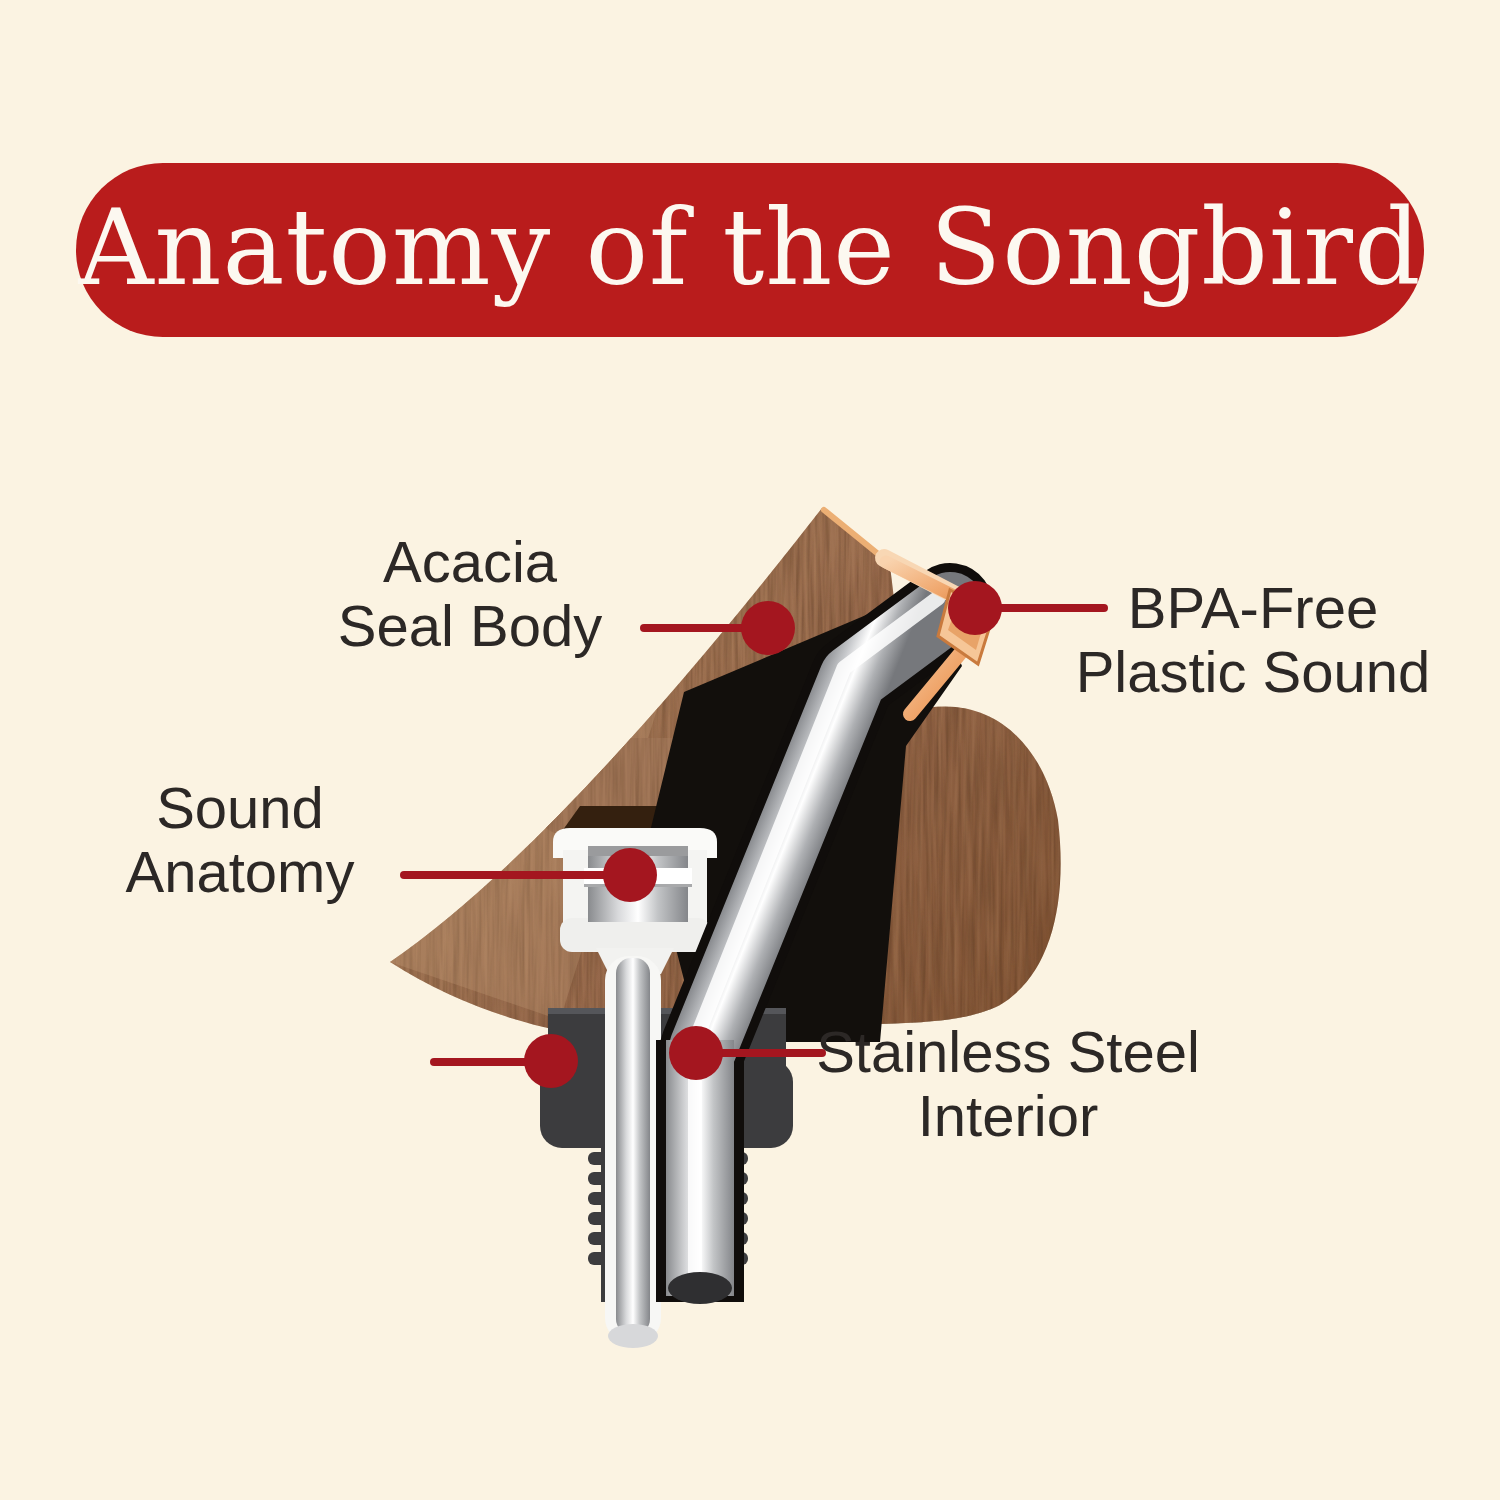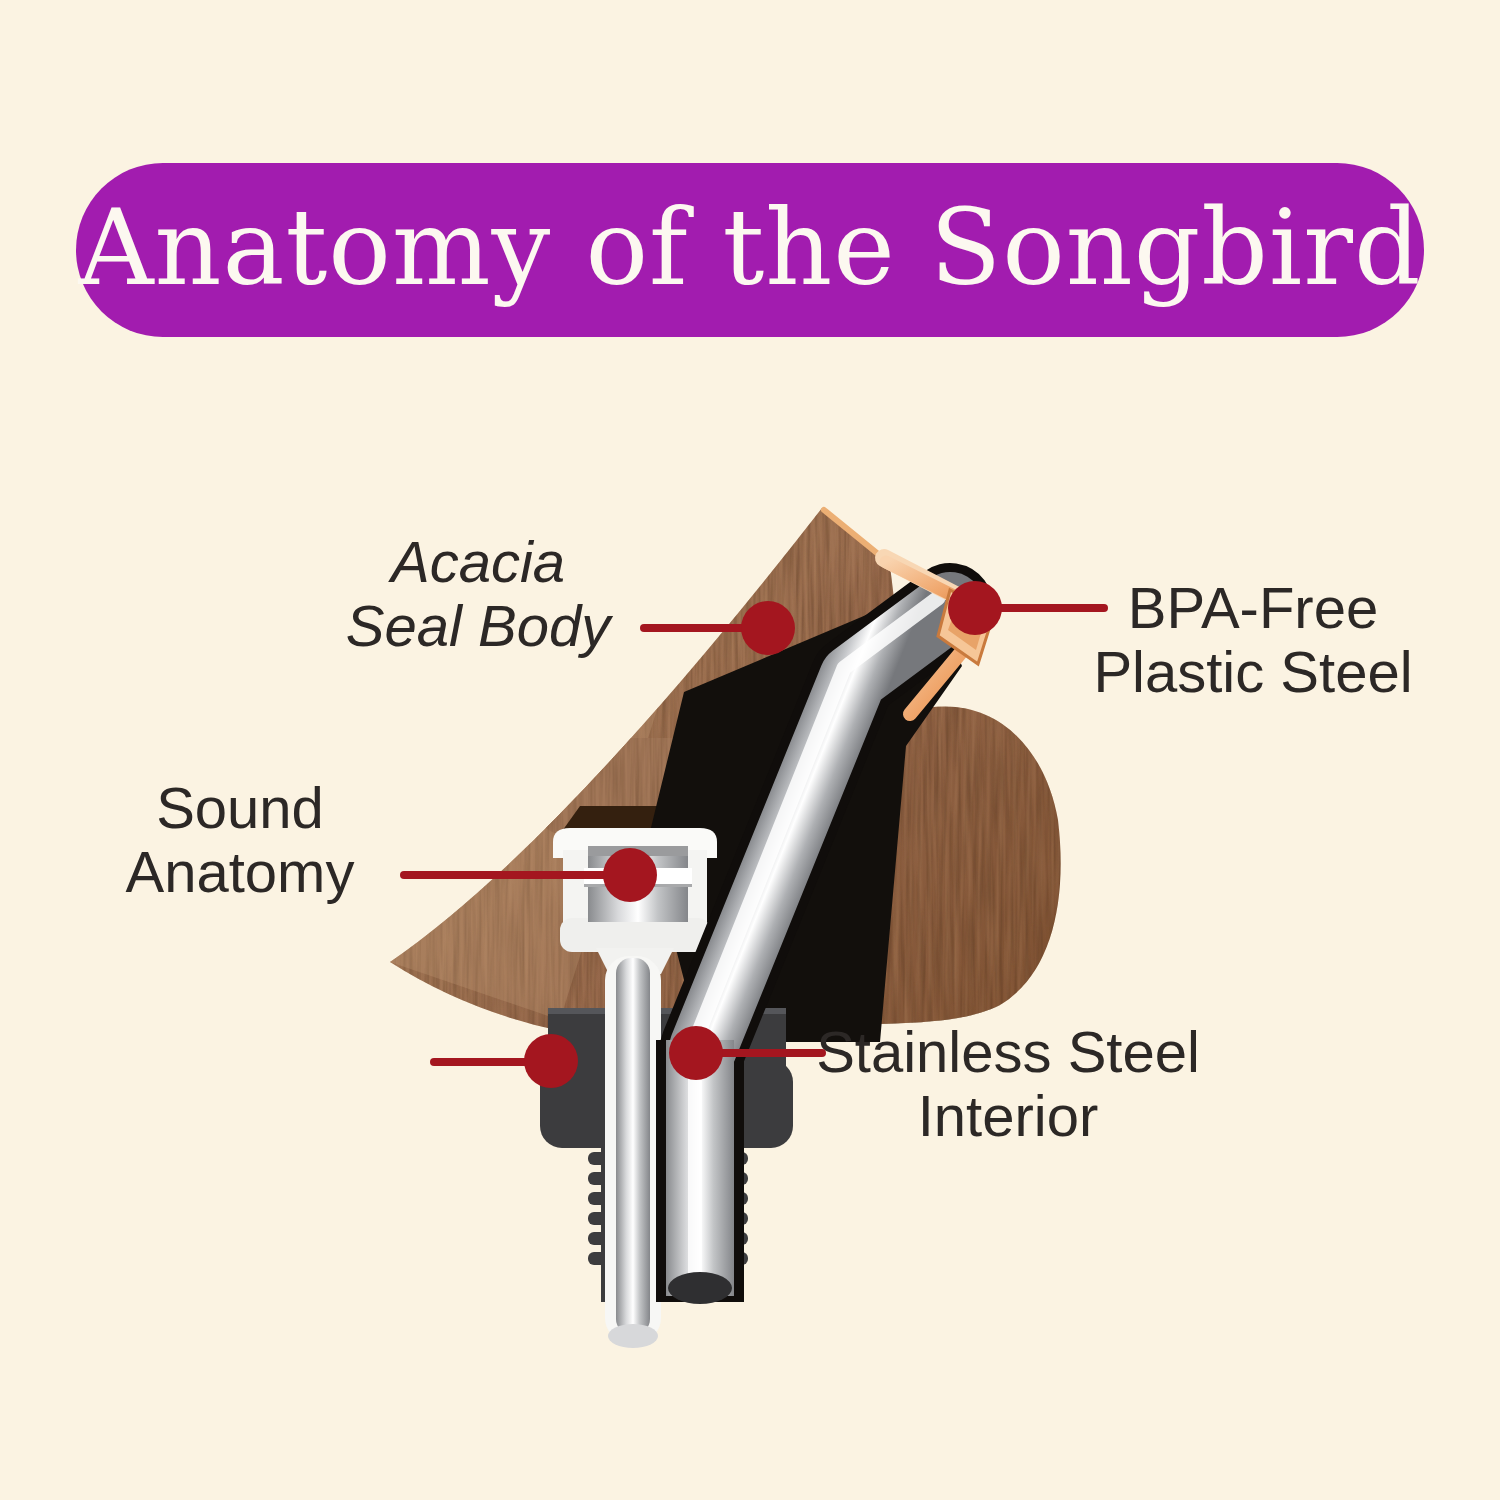--- a/index.html
+++ b/index.html
@@ -25,21 +25,21 @@
   .callout{
     position:absolute;color:#2C2826;font-size:58px;line-height:64px;
     text-align:center;letter-spacing:0px;
   }
   .callout span{display:block;}
 
   .leader-line{position:absolute;height:8px;background:#A4161F;border-radius:4px;}
   .leader-dot{position:absolute;width:54px;height:54px;border-radius:50%;background:#A4161F;}
 
   
-  #co-acacia{left:288px;top:530px;width:380px;font-style:italic;}
+  #co-acacia{left:280px;top:530px;width:380px;}
   #co-beak{left:1058px;top:576px;width:390px;}
   #co-sound{left:80px;top:776px;width:320px;}
   #co-seal{left:130px;top:1030px;width:320px;}
   #co-steel{left:778px;top:1020px;width:460px;}
 
   #ll-acacia{left:640px;top:624px;width:128px;}
   #ll-beak{left:975px;top:604px;width:133px;}
   #ll-sound{left:400px;top:871px;width:230px;}
   #ll-seal{left:430px;top:1058px;width:124px;}
   #ll-steel{left:696px;top:1049px;width:130px;}
@@ -182,31 +182,31 @@
 
     <g>
       <path d="M884,558 L992,614" stroke="#F8D7B4" stroke-width="18" stroke-linecap="round" fill="none"></path>
       <path d="M886,562 L992,615" stroke="url(#copperG)" stroke-width="13" stroke-linecap="round" fill="none"></path>
       <path d="M992,615 L910,714" stroke="url(#copperG)" stroke-width="14" stroke-linecap="round" fill="none"></path>
       <polygon points="950,590 994,613 978,664 938,636" fill="#F6C697" stroke="#C97A3D" stroke-width="3"></polygon>
       <polygon points="958,602 986,616 976,650 948,630" fill="#E8A368"></polygon>
     </g>
   </svg>
 
-  <div class="title-banner" style="background: #a21caf;">
+  <div class="title-banner" style="background: #b91c1c;">
     <span class="title-text" style="color: rgb(252, 248, 240);">Anatomy of the Songbird</span>
   </div>
 
   <div class="callout" id="co-acacia">
     <span>Acacia</span>
     <span>Seal Body</span>
   </div>
   <div class="callout" id="co-beak">
     <span>BPA-Free</span>
-    <span>Plastic Steel</span>
+    <span>Plastic Sound</span>
   </div>
   <div class="callout" id="co-sound">
     <span>Sound</span>
     <span>Anatomy</span>
   </div>
   <div class="callout" id="co-steel">
     <span>Stainless Steel</span>
     <span>Interior</span>
   </div>
 

